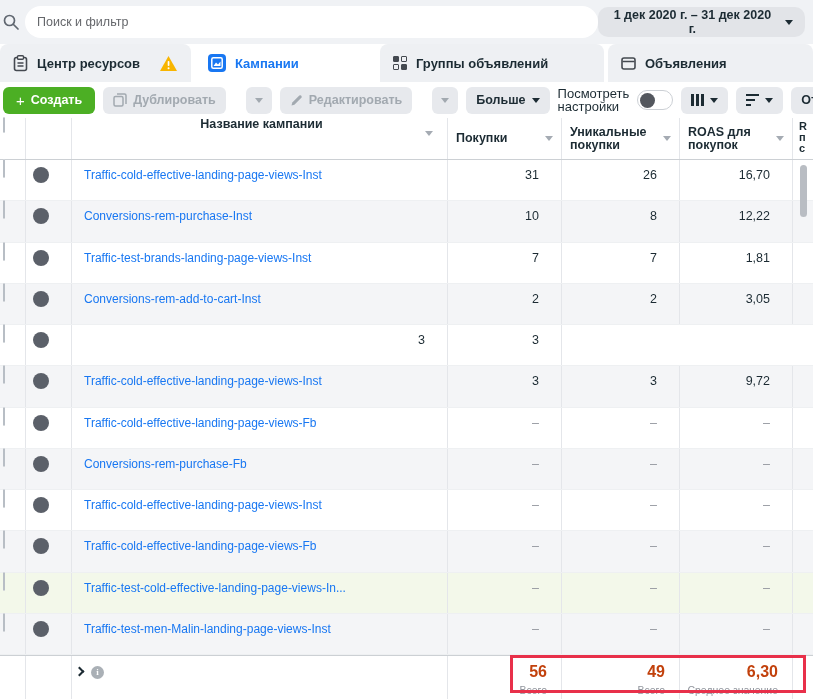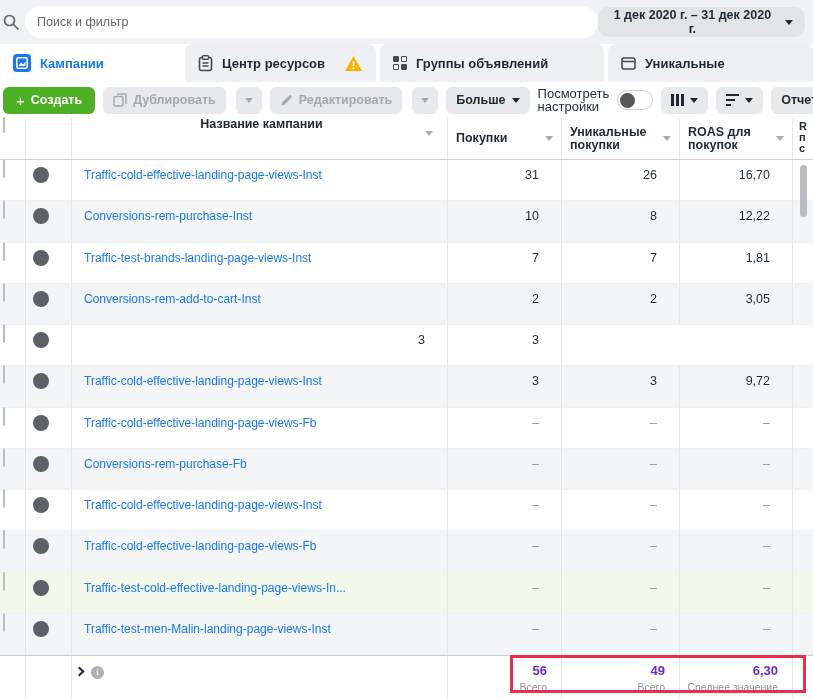--- a/index.html
+++ b/index.html
@@ -61,21 +61,21 @@
   .btn {
     height: 27px; padding: 0 10px; border: none; border-radius: 6px;
     background: #e7e9ed; color: #1c2b33;
     display: inline-flex; align-items: center; gap: 6px;
     font-family: inherit; font-size: 12.5px; font-weight: 600;
     cursor: pointer; white-space: nowrap;
   }
   .btn.primary { background: #4caf24; color: #fff; font-weight: 700; padding: 0 13px; }
   .btn.disabled { color: #a2a9b0; cursor: default; }
   .btn.caret-only { padding: 0 9px; }
-  .group { display: inline-flex; gap: 10px; }
+  .group { display: inline-flex; gap: 20px; }
   .caret {
     width: 0; height: 0; display: inline-block;
     border-left: 4px solid transparent; border-right: 4px solid transparent;
     border-top: 5px solid currentColor;
   }
   .settings-label { font-size: 13px; line-height: 13px; font-weight: 400; color: #1c2b33; }
   .switch {
     width: 36px; height: 20px; border-radius: 10px;
     background: #fff; border: 1px solid #ccd0d5; position: relative; cursor: pointer;
     flex: 0 0 auto;
@@ -146,21 +146,21 @@
     width: 7px; height: 7px; border-top: 2px solid #1c2b33; border-right: 2px solid #1c2b33;
     transform: rotate(45deg); margin-top: 3px; flex: 0 0 auto; cursor: pointer;
   }
   .summary-text { font-size: 12.5px; font-weight: 700; white-space: nowrap; }
   .info-icon {
     width: 13px; height: 13px; border-radius: 50%; background: #aab0b6; color: #fff;
     font-size: 9px; font-weight: 700; line-height: 13px; text-align: center;
     font-family: "Liberation Serif", serif; flex: 0 0 auto; margin-top: 1px;
   }
   .total-cell { display: flex; flex-direction: column; align-items: flex-end; padding: 7px 14px 0 0; }
-  .total-value { font-size: 13px; font-weight: 700; color: #6d28d9; }
+  .total-value { font-size: 16px; font-weight: 700; color: #c2410c; }
   .total-caption { font-size: 10.5px; color: #90949c; margin-top: 3px; white-space: nowrap; }
 
   
   .annotation-box {
     position: absolute; left: 510px; top: 655px; width: 296px; height: 38px;
     border: 3px solid #e8304a; pointer-events: none;
   }
   .scroll-thumb {
     position: absolute; left: 800px; top: 165px; width: 7px; height: 52px;
     border-radius: 4px; background: #b9bdc3; cursor: pointer;
@@ -175,60 +175,60 @@
     <line x1="10.5" y1="10.5" x2="15" y2="15" stroke="#606770" stroke-width="1.7" stroke-linecap="round"></line>
   </svg>
   <input class="search-input" type="text" placeholder="Поиск и фильтр" style="">
   <button class="date-btn">
     <span>1 дек 2020 г. – 31 дек 2020 г.</span>
     <span class="caret"></span>
   </button>
 </div>
 
 <div class="tabs">
-  <div class="tab active" style="width:181px">
-    <span class="tab-campaigns-icon">
-      <svg width="12" height="12" viewBox="0 0 12 12">
-        <rect x="0.8" y="0.8" width="10.4" height="10.4" rx="1.5" fill="none" stroke="#fff" stroke-width="1.5"></rect>
-        <path d="M2.5 9 L5 5.5 L7 7.5 L9.5 4.5 L9.5 9 Z" fill="#fff"></path>
-      </svg>
-    </span>
-    <span>Кампании</span>
-  </div>
   <div class="tab" style="width:191px">
     <svg width="15" height="17" viewBox="0 0 15 17">
       <rect x="1.5" y="2.5" width="12" height="13" rx="2" fill="none" stroke="#444950" stroke-width="1.6"></rect>
       <rect x="4.5" y="0.8" width="6" height="3.4" rx="1" fill="#fff" stroke="#444950" stroke-width="1.4"></rect>
       <line x1="4.5" y1="8" x2="10.5" y2="8" stroke="#444950" stroke-width="1.3"></line>
       <line x1="4.5" y1="11" x2="10.5" y2="11" stroke="#444950" stroke-width="1.3"></line>
     </svg>
     <span>Центр ресурсов</span>
     <span class="warn-wrap">
       <svg width="19" height="17" viewBox="0 0 19 17">
         <path d="M9.5 1 L18 16 L1 16 Z" fill="#f8b500"></path>
         <rect x="8.7" y="6" width="1.7" height="5" rx="0.8" fill="#fff"></rect>
         <circle cx="9.55" cy="13.3" r="1" fill="#fff"></circle>
       </svg>
     </span>
   </div>
+  <div class="tab active" style="width:181px">
+    <span class="tab-campaigns-icon">
+      <svg width="12" height="12" viewBox="0 0 12 12">
+        <rect x="0.8" y="0.8" width="10.4" height="10.4" rx="1.5" fill="none" stroke="#fff" stroke-width="1.5"></rect>
+        <path d="M2.5 9 L5 5.5 L7 7.5 L9.5 4.5 L9.5 9 Z" fill="#fff"></path>
+      </svg>
+    </span>
+    <span>Кампании</span>
+  </div>
   <div class="tab" style="width:224px">
     <span class="grid-icon">
       <i class="fill"></i>
         <i></i>
         <i></i>
         <i class="fill"></i>
     </span>
     <span>Группы объявлений</span>
   </div>
   <div class="tab" style="width:205px">
     <svg width="15" height="13" viewBox="0 0 15 13">
       <rect x="1" y="1" width="13" height="11" rx="2" fill="none" stroke="#444950" stroke-width="1.6"></rect>
       <line x1="1.5" y1="4.5" x2="13.5" y2="4.5" stroke="#444950" stroke-width="1.4"></line>
     </svg>
-    <span>Уникальные</span>
+    <span>Объявления</span>
   </div>
 </div>
 
 <div class="toolbar">
   <button class="btn primary">
     <span style="font-size:15px;font-weight:400;">+</span>
     <span>Создать</span>
   </button>
 
   <span class="group">

